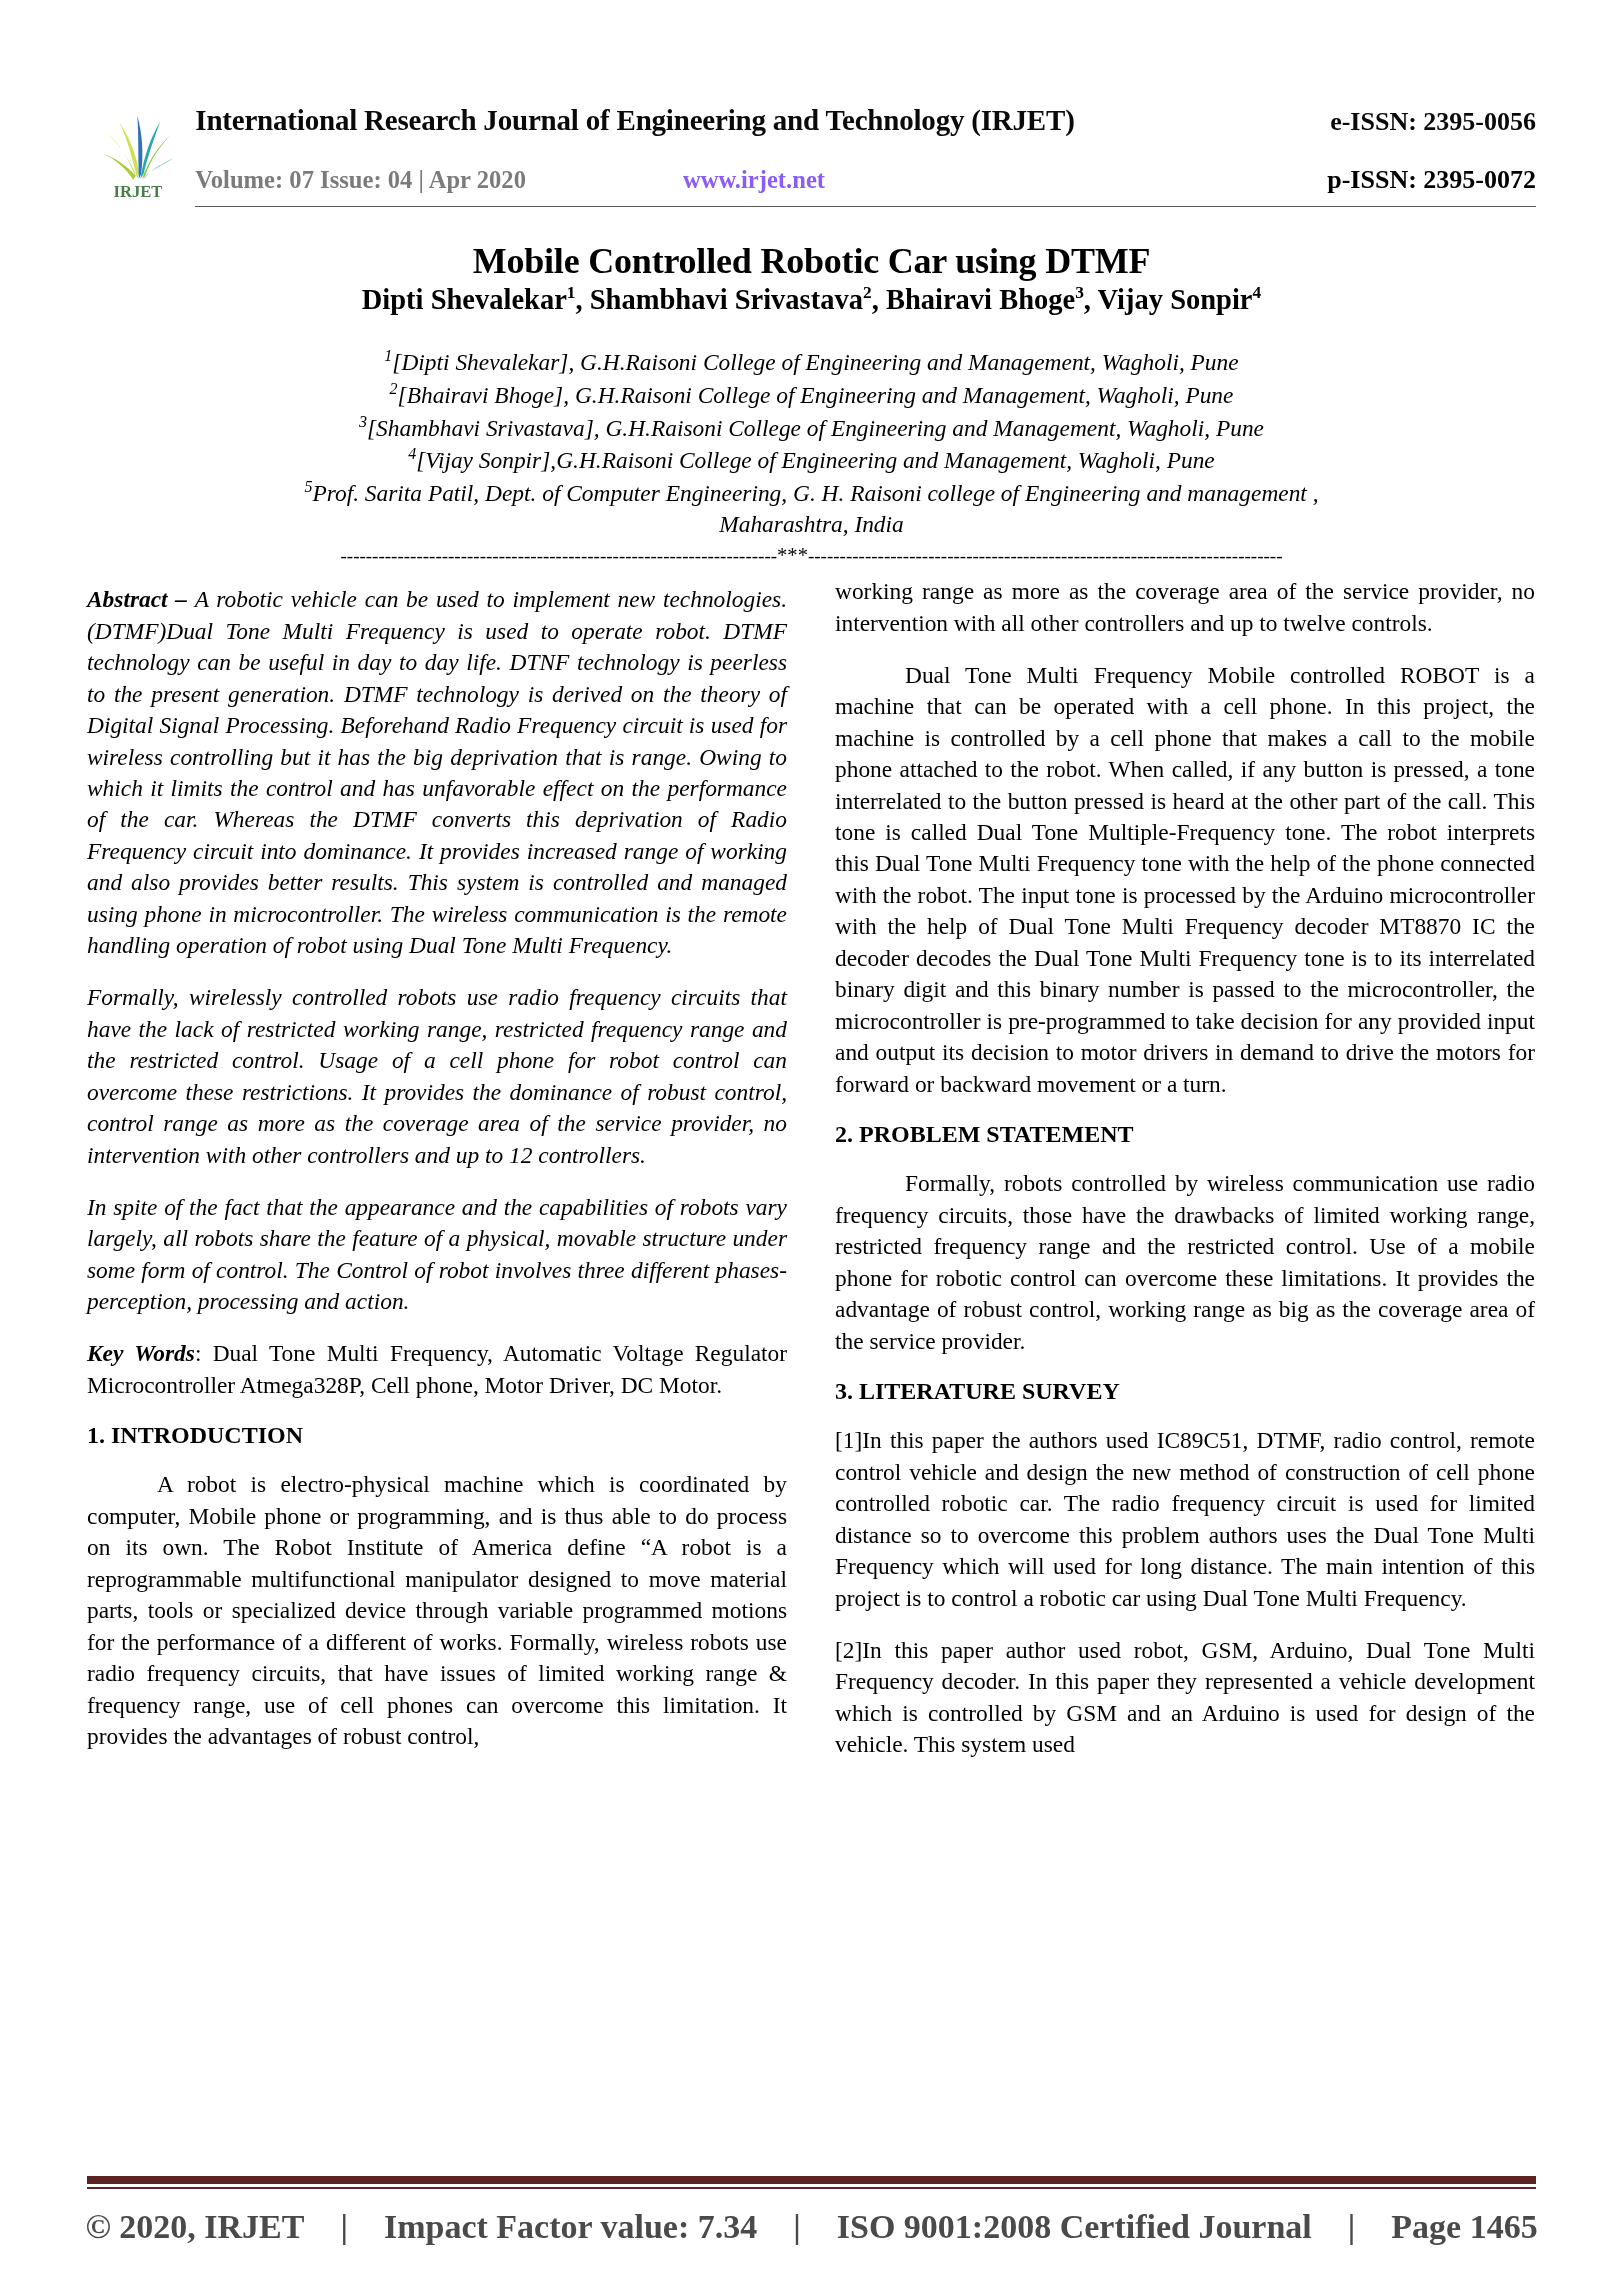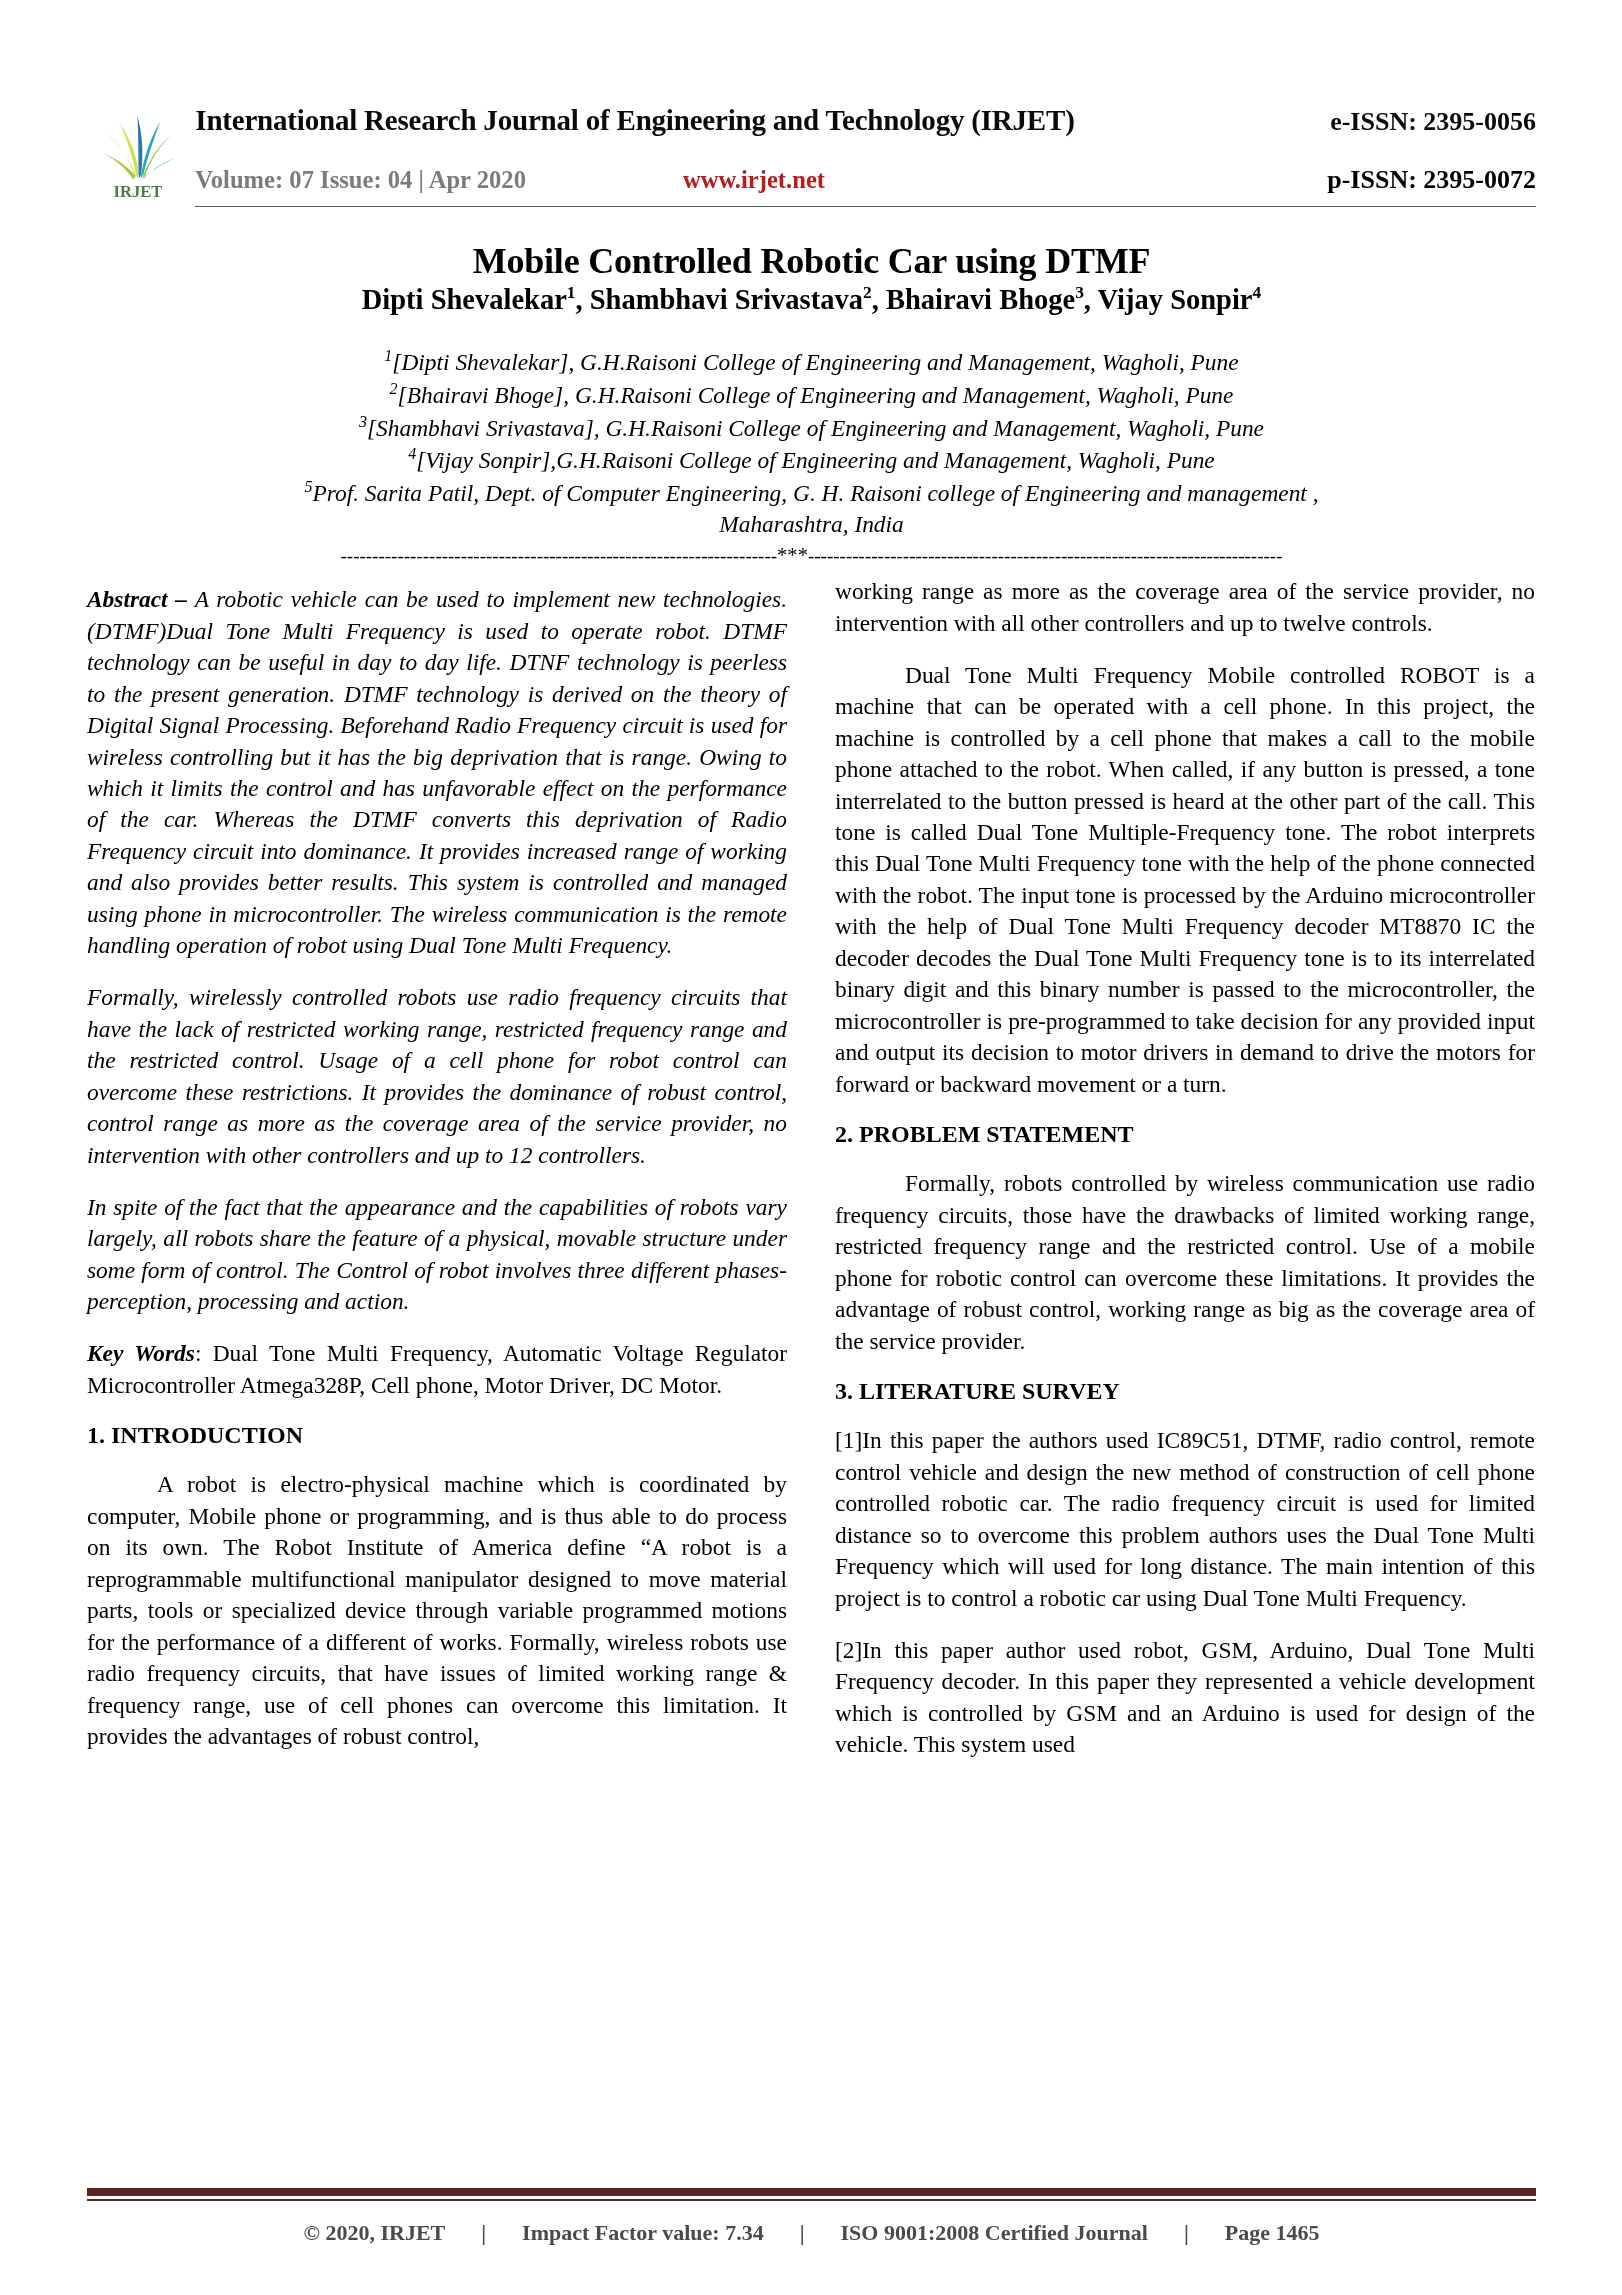--- a/index.html
+++ b/index.html
@@ -78,21 +78,21 @@
     font-weight: bold;
     font-size: 24.6px;
     color: #7b7b7b;
     white-space: nowrap;
     flex: 0 0 auto;
   }
   .mast-url {
     font-family: "Liberation Serif", serif;
     font-weight: bold;
     font-size: 24.6px;
-    color: #b91c1c;
+    color: #8b5cf6;
     white-space: nowrap;
     margin-left: 157px;
     margin-top: 16px;
   }
   .mast-pissn {
     font-family: "Liberation Serif", serif;
     font-weight: bold;
     font-size: 26px;
     margin-left: auto;
     white-space: nowrap;
@@ -195,21 +195,21 @@
     background: #5d2323;
     width: 100%;
     margin-top: 2.4px;
   }
   .footer-text {
     display: flex;
     align-items: center;
     justify-content: center;
     font-family: "Liberation Serif", serif;
     font-weight: bold;
-    font-size: 22px;
+    font-size: 34px;
     color: #4a4a4a;
     margin-top: 19px;
     gap: 0;
   }
   .footer-text span.seg { white-space: nowrap; }
   .footer-text span.sep {
     padding: 0 36px;
     color: #4a4a4a;
   }
 </style>

